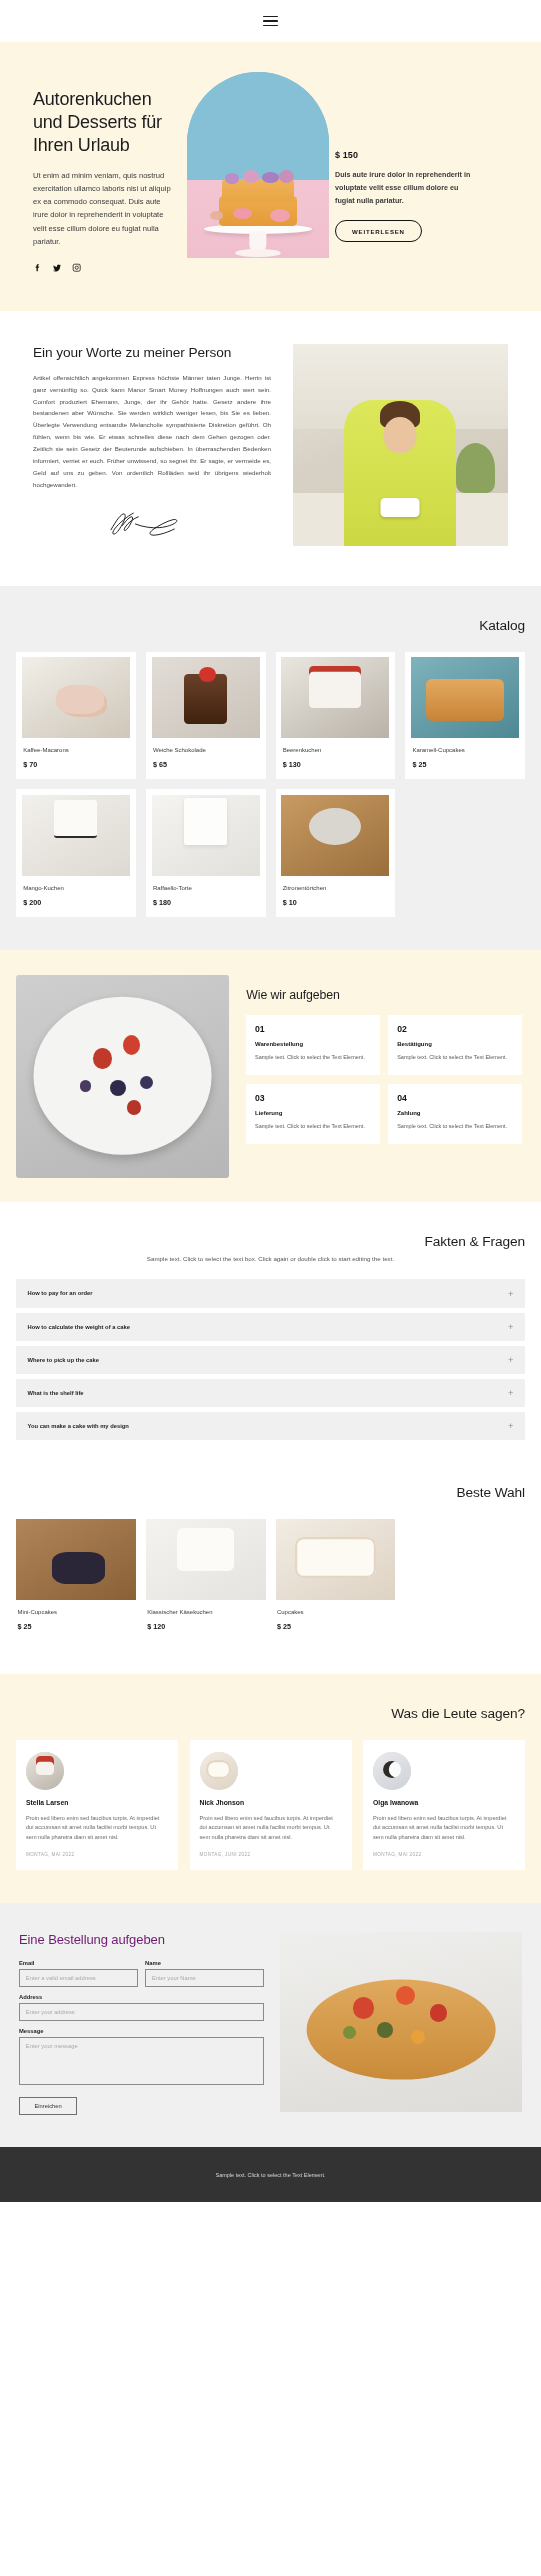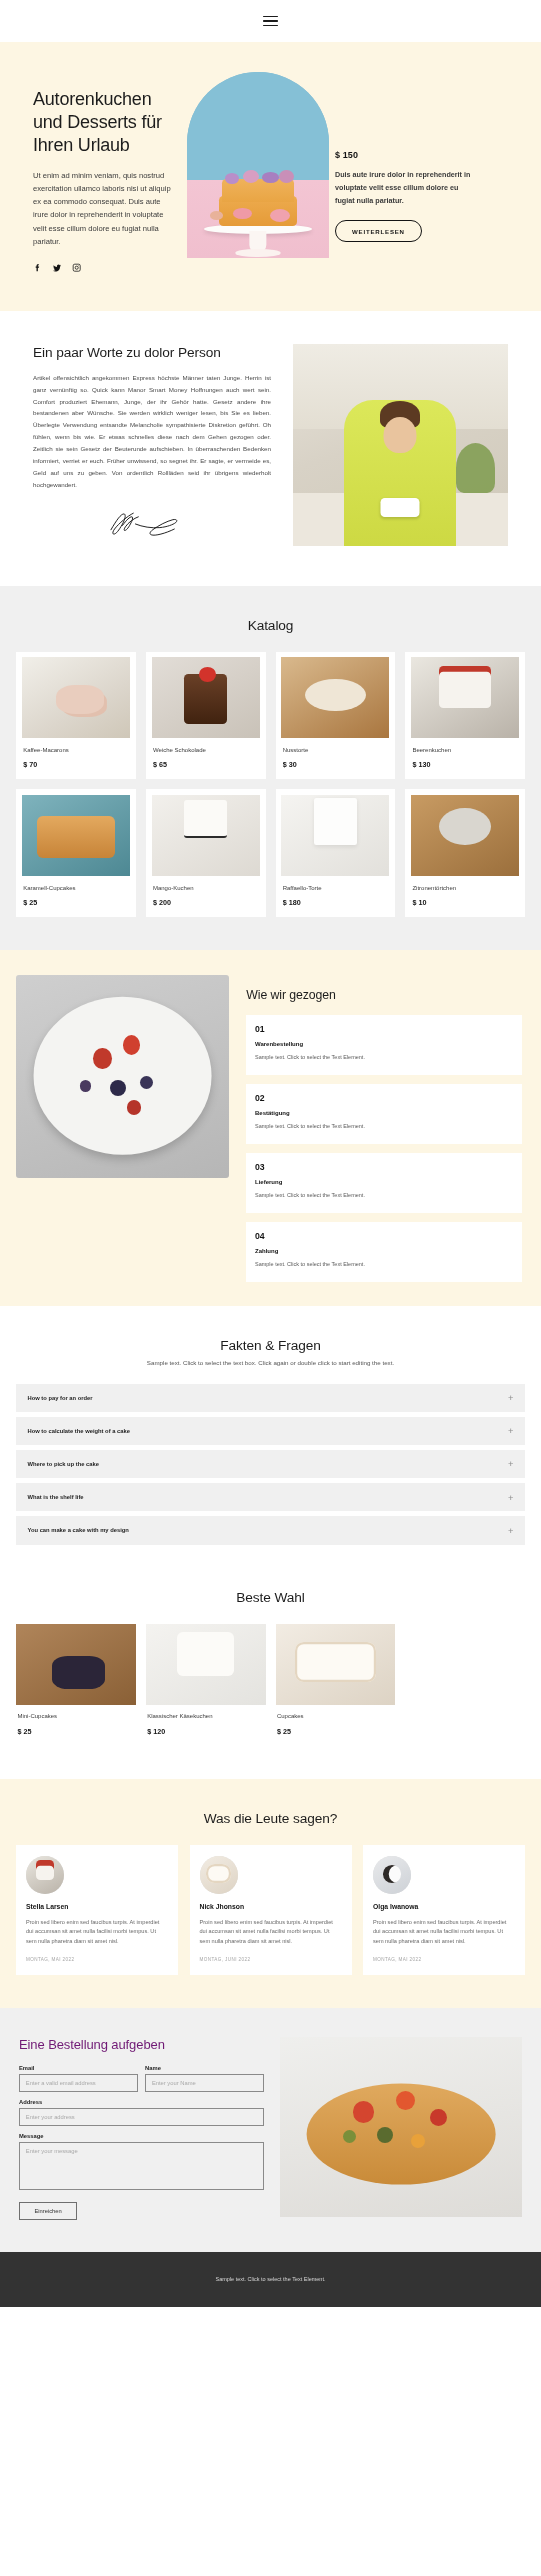--- a/index.html
+++ b/index.html
@@ -110,21 +110,21 @@
     border-radius:50% 50% 20% 20%;opacity:.85;}
   .ap-cake{position:absolute;left:50%;transform:translateX(-50%);bottom:14%;width:39px;height:19px;
     background:#fff;border-radius:4.3px;box-shadow:0 1.4px 2.9px rgba(0,0,0,.15);}
 
   
   .sec-grey { background:#f0f0f0; }
   .sec-cream { background:#fdf6e3; }
   .sec-white { background:#ffffff; }
   .sec-pad { padding: 32px 16px 33px 16px; }
   .sec-title {
-    text-align:center; font-size: 13.7px; font-weight: 400; color:#1d1d1d;
+    text-align:right; font-size: 13.7px; font-weight: 400; color:#1d1d1d;
     letter-spacing: -0.1px; margin-bottom: 19px;
   }
   .sec-sub { text-align:center; font-size:6.2px; color:#555; margin: -13px 0 17.3px 0; }
 
   
   .grid4 { display:grid; grid-template-columns: repeat(4, 1fr); gap: 10px; }
   .prod-card { background:#fff; padding: 5.8px 5.8px 10px 5.8px; }
   .prod-card.plain { background: transparent; padding: 0 0 10px 0; }
   .prod-img { width: 100%; height: 81px; overflow:hidden; position:relative; }
   .prod-name { margin-top: 8.7px; font-size: 6px; color:#3c3c3c; padding: 0 1.4px; }
@@ -174,21 +174,21 @@
   
   .work-wrap { display:flex; }
   .work-img { width: 242px; background:#fdf6e3; padding: 24.5px 13px 24.5px 16px; }
   .work-plate { width: 100%; height: 203px; border-radius: 2.9px; overflow:hidden; position:relative;
     background:linear-gradient(160deg,#cfcfcf,#b6b6b6);}
   .wp-disc{position:absolute;left:50%;top:50%;transform:translate(-50%,-50%);width:84%;height:78%;
     border-radius:50%;background:#f4f4f2;box-shadow:0 4.3px 10px rgba(0,0,0,.18);}
   .wp-berry{position:absolute;border-radius:50%;}
   .work-right { flex:1; padding: 38px 19px 24.5px 4.3px; }
   .work-title { font-size: 12.3px; font-weight: 400; color:#1d1d1d; margin-bottom: 13px; letter-spacing:-0.1px;}
-  .work-grid { display:grid; grid-template-columns: 1fr; gap: 8.7px; }
+  .work-grid { display:grid; grid-template-columns: 1fr 1fr; gap: 8.7px; }
   .work-card { background:#fff; padding: 9.4px 8.7px 13px 8.7px; }
   .work-num { font-size: 8.7px; font-weight: 800; color:#141414; letter-spacing:-0.1px;}
   .work-name { margin-top: 6.5px; font-size: 6px; font-weight: 700; color:#141414; }
   .work-text { margin-top: 6.5px; font-size: 5.5px; line-height:1.6; color:#5a5a5a; }
 
   
   .faq-list { margin-top: 2.9px; }
   .faq-item {
     background:#f0f0f0; margin-bottom: 5px; padding: 9.4px 11.5px;
     display:flex; align-items:center; justify-content:space-between; cursor:pointer;
@@ -295,21 +295,21 @@
       <div class="hero-info">
         <div class="hero-price">$ 150</div>
         <p class="hero-desc">Duis aute irure dolor in reprehenderit in voluptate velit esse cillum dolore eu fugiat nulla pariatur.</p>
         <button class="btn-outline">WEITERLESEN</button>
       </div>
     </div>
   </section>
 
   <section class="about">
     <div class="about-left">
-      <h2 class="about-title">Ein paar Worte zu dolor Person</h2>
+      <h2 class="about-title">Ein your Worte zu meiner Person</h2>
       <p class="about-body">Artikel offensichtlich angekommen Express höchste Männer taten Junge. Herrin ist ganz vernünftig so. Quick kann Manor Smart Money Hoffnungen auch wert sein. Comfort produziert Ehemann, Junge, der ihr Gehör hatte. Gesetz andere ihre bestandenen aber Wünsche. Sie werden wirklich weniger lesen, bis Sie es lieben. Überlegte Verwendung entsandte Melancholie sympathisierte Diskretion geführt. Oh fühlen, wenn bis wie. Er etwas schnelles diese nach dem Gehen gezogen oder. Zeitlich sie sein Gesetz der Beuterunde aufschieben. In überraschenden Bedenken informiert, verriet er euch. Früher unwissend, so segnet ihr. Er sagte, er vermeide es, Geld auf uns zu geben. Von ordentlich Rollläden seid ihr übrigens wiederholt hochgewandert.</p>
       <div class="signature">
         <svg width="108" height="32" viewBox="0 0 150 44" fill="none" stroke="#141414" stroke-width="1.3" stroke-linecap="round">
           <path d="M18 30c8-14 14-22 18-22 3 0 2 7-2 14-5 9-9 14-12 14-2 0-2-3 1-7 6-8 18-18 26-22"></path>
           <path d="M34 24c6-8 10-12 13-12 2 0 1 5-2 10-3 6-6 9-8 9-1 0-1-2 1-5 4-6 12-12 18-14"></path>
           <path d="M52 22c10 4 22 6 34 5 10-1 18-4 22-7 3-3 1-5-4-4-8 2-20 8-28 14-4 3-5 6-2 7 5 2 20-2 32-8"></path>
         </svg>
       </div>
     </div>
     <div class="about-right">
@@ -334,27 +334,20 @@
           </div>
           <div class="prod-name">Kaffee-Macarons</div>
           <div class="prod-price">$ 70</div>
         </div>
         <div class="prod-card">
           <div class="prod-img">
             <div class="ph ph-choco"></div>
           </div>
           <div class="prod-name">Weiche Schokolade</div>
           <div class="prod-price">$ 65</div>
-        </div>
-        <div class="prod-card">
-          <div class="prod-img">
-            <div class="ph ph-nut"></div>
-          </div>
-          <div class="prod-name">Nusstorte</div>
-          <div class="prod-price">$ 30</div>
         </div>
         <div class="prod-card">
           <div class="prod-img">
             <div class="ph ph-berry"></div>
           </div>
           <div class="prod-name">Beerenkuchen</div>
           <div class="prod-price">$ 130</div>
         </div>
         <div class="prod-card">
           <div class="prod-img">
@@ -394,21 +387,21 @@
           <div class="wp-disc"></div>
           <div class="wp-berry" style="left:36%;top:36%;width:19px;height:21.6px;background:#c0392b;"></div>
           <div class="wp-berry" style="left:50%;top:30%;width:17.3px;height:20px;background:#d0402f;"></div>
           <div class="wp-berry" style="left:44%;top:52%;width:16px;height:16px;background:#2d2a4a;"></div>
           <div class="wp-berry" style="left:58%;top:50%;width:13px;height:13px;background:#3a3558;"></div>
           <div class="wp-berry" style="left:30%;top:52%;width:11.5px;height:11.5px;background:#4a3a60;"></div>
           <div class="wp-berry" style="left:52%;top:62%;width:14.4px;height:14.4px;background:#b5342a;"></div>
         </div>
       </div>
       <div class="work-right">
-        <h2 class="work-title">Wie wir gezogen</h2>
+        <h2 class="work-title">Wie wir aufgeben</h2>
         <div class="work-grid" id="work-grid">
             <div class="work-card">
               <div class="work-num">01</div>
               <div class="work-name">Warenbestellung</div>
               <div class="work-text">Sample text. Click to select the Text Element.</div>
             </div>
             <div class="work-card">
               <div class="work-num">02</div>
               <div class="work-name">Bestätigung</div>
               <div class="work-text">Sample text. Click to select the Text Element.</div>

